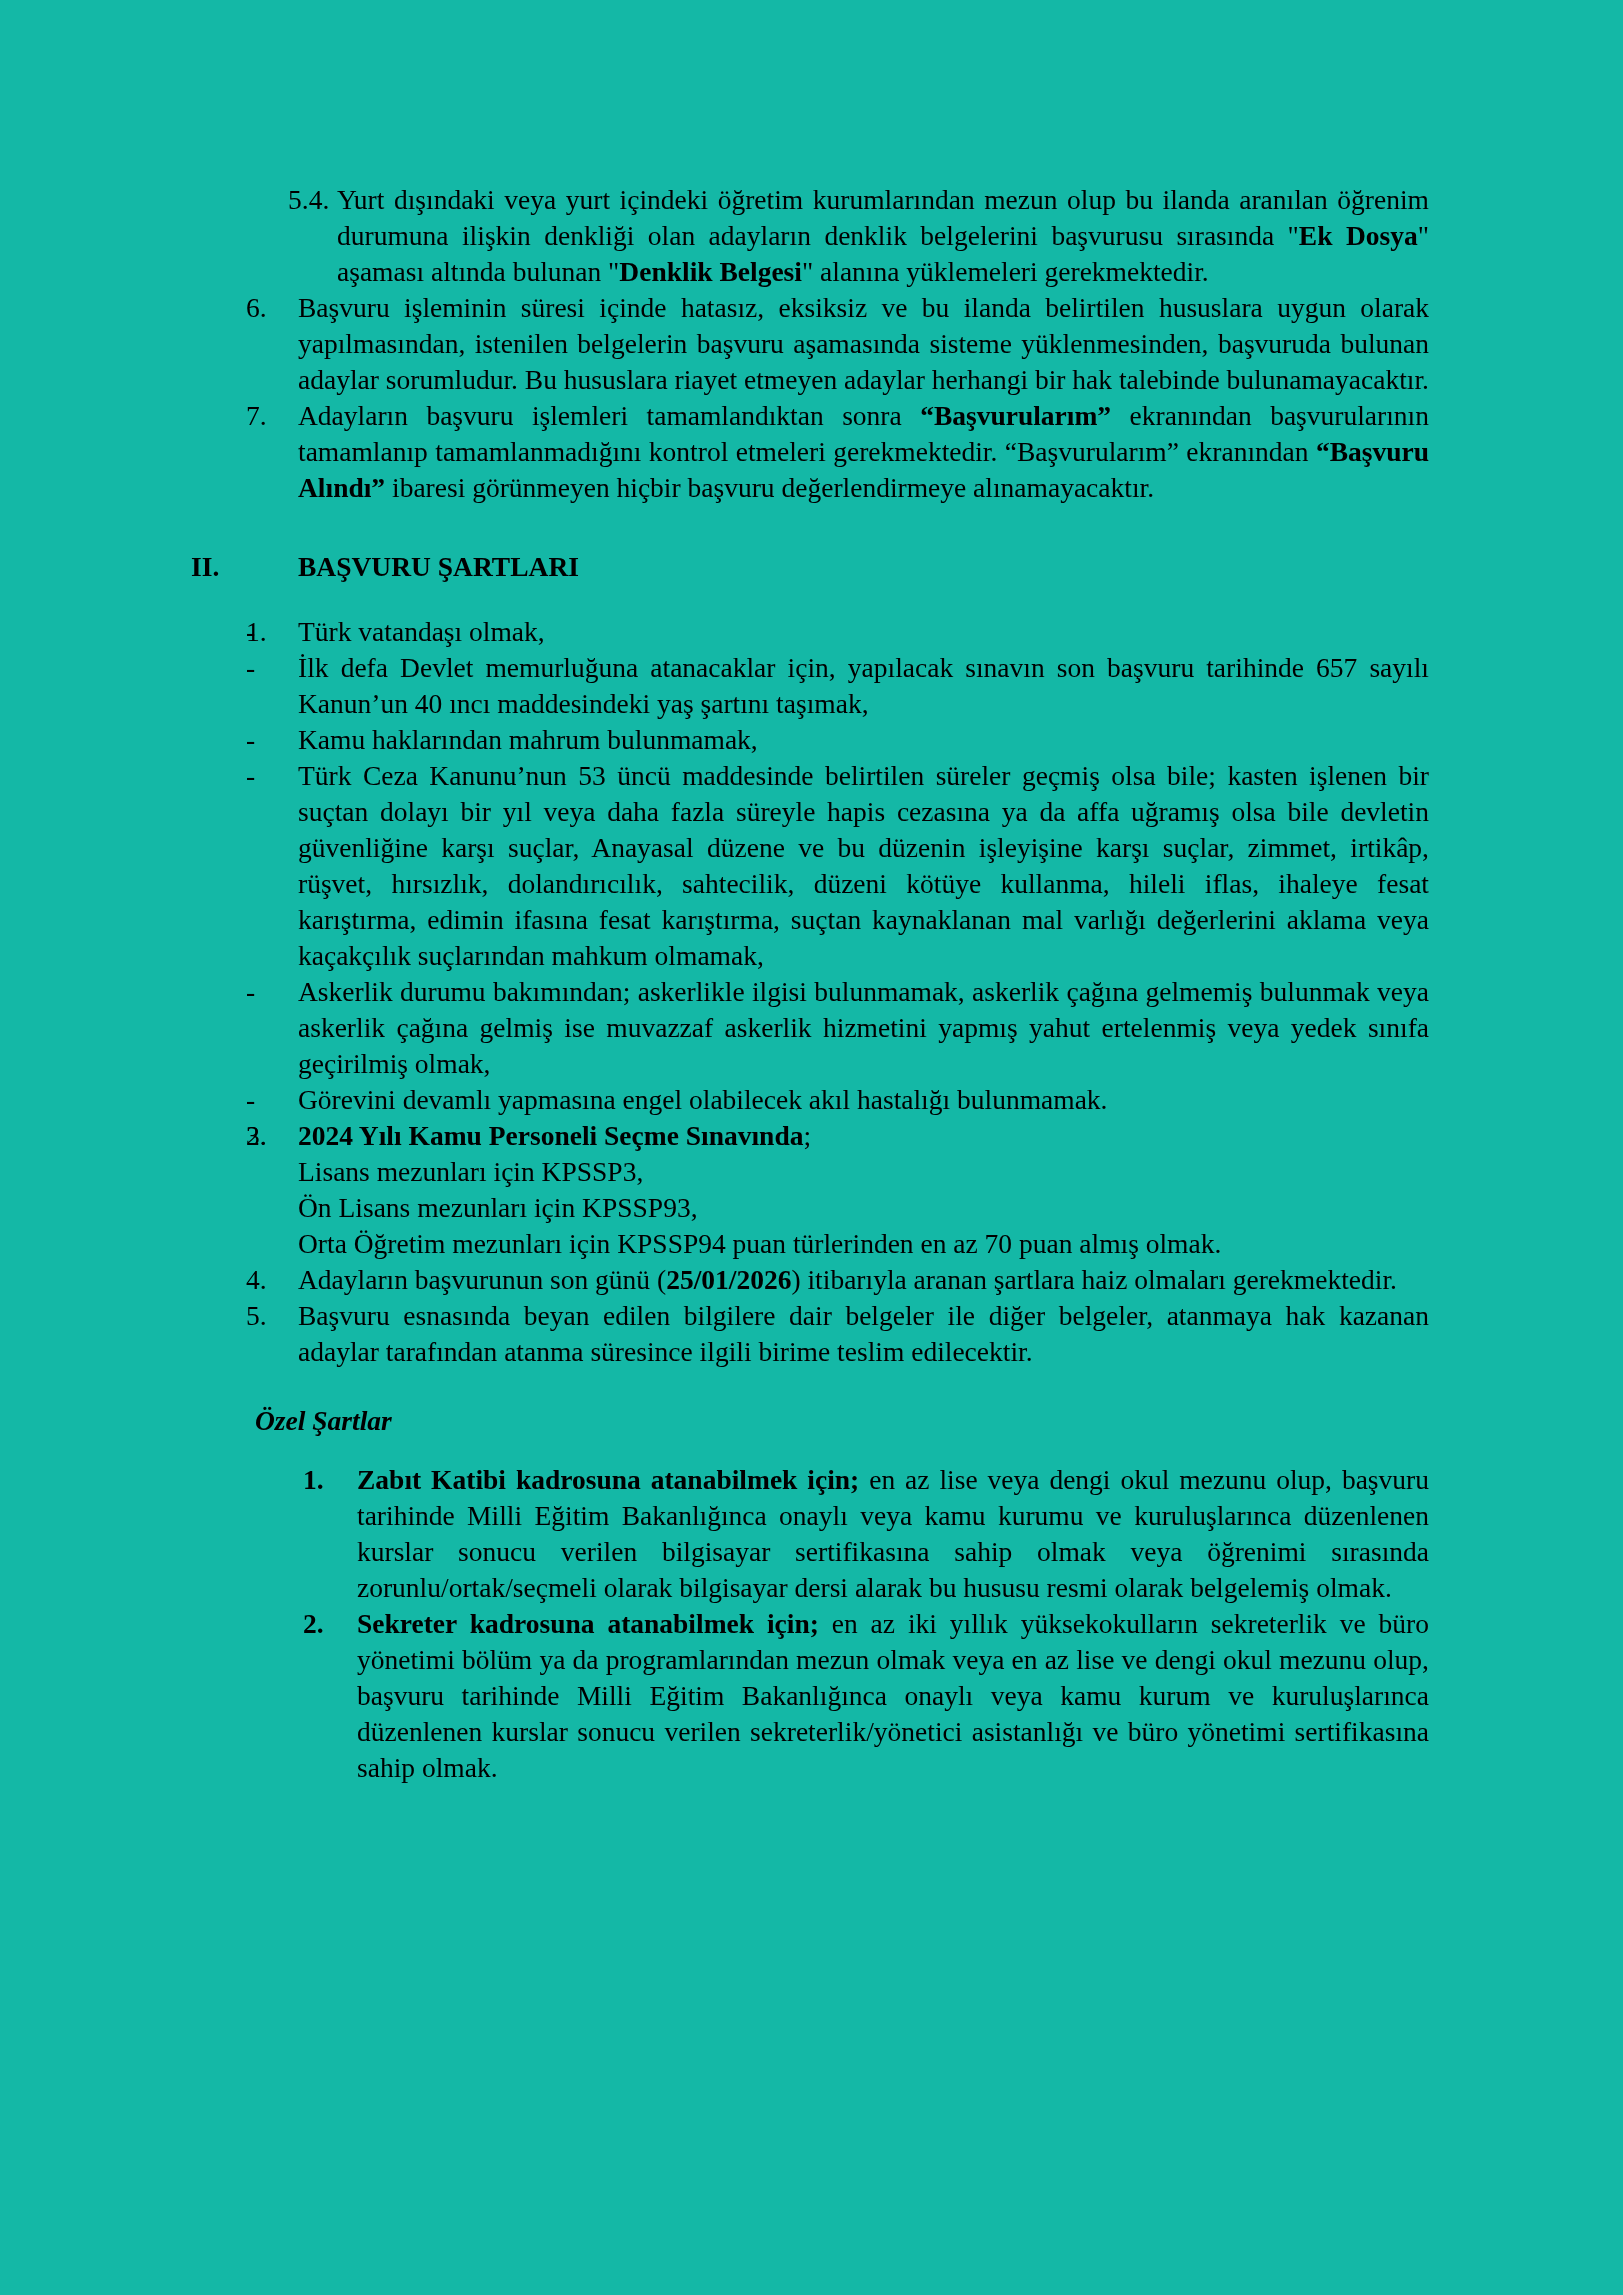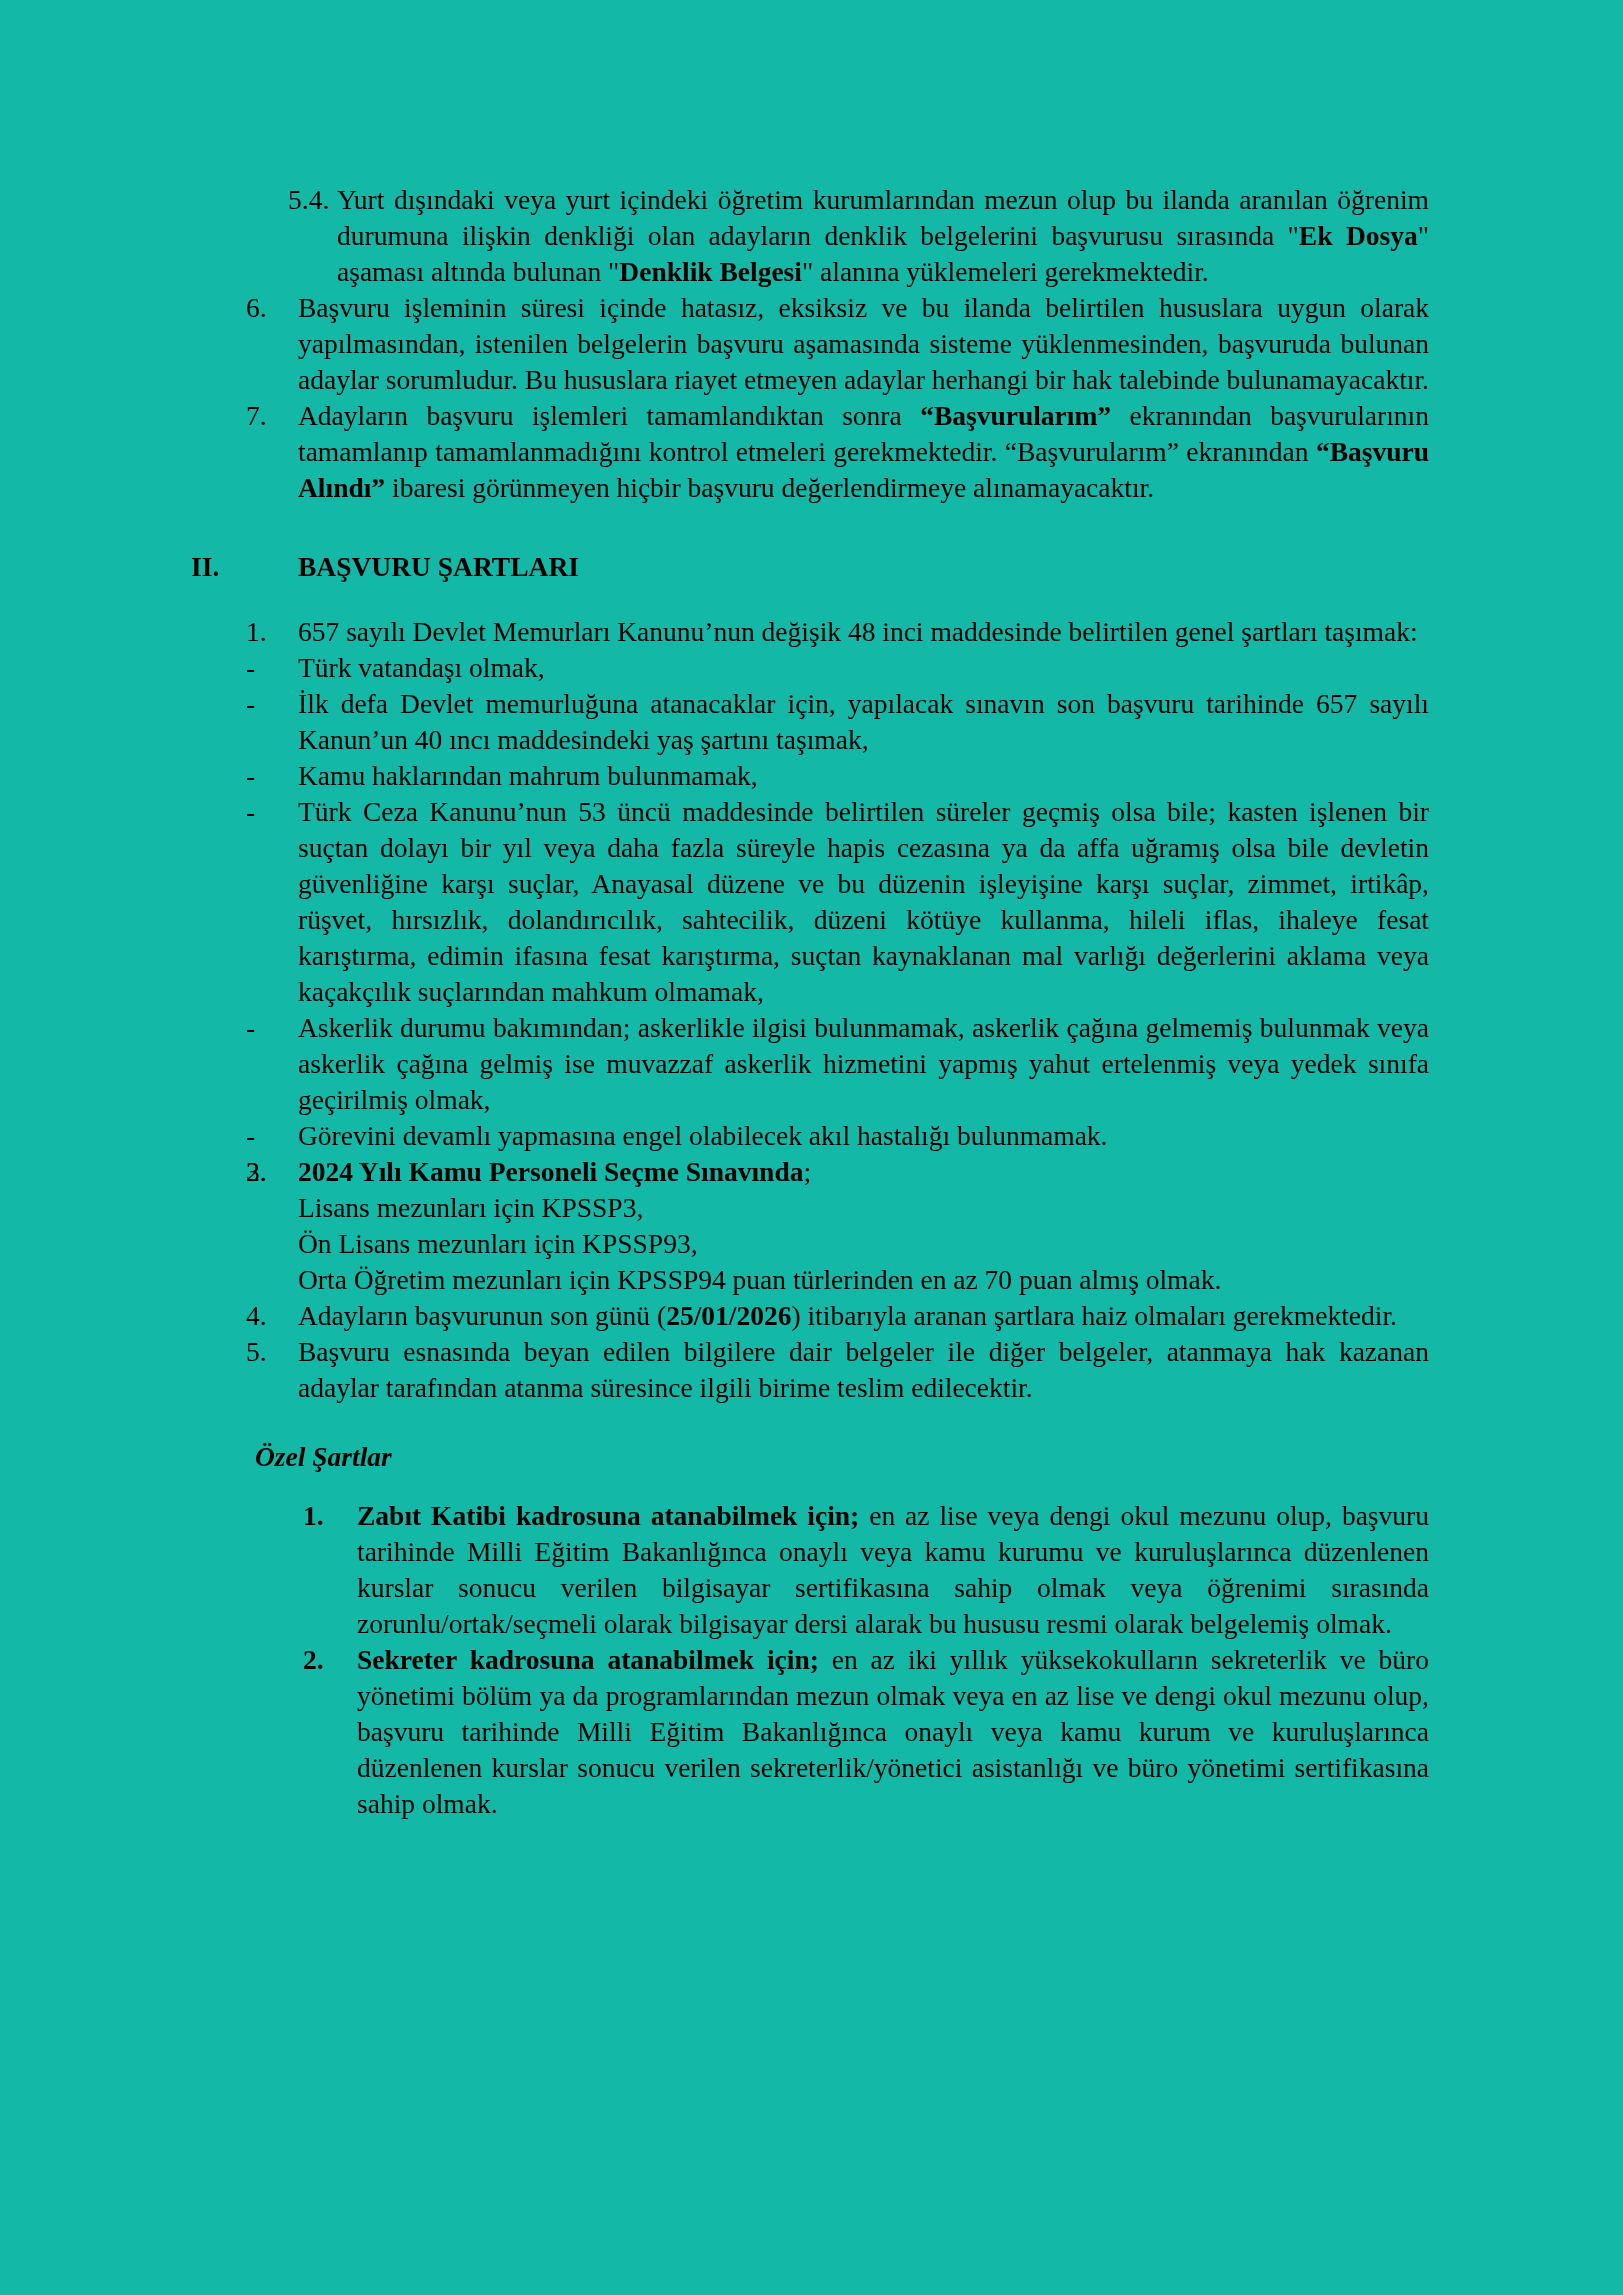--- a/index.html
+++ b/index.html
@@ -80,21 +80,21 @@
 </style>
 </head>
 <body>
 
 <div class="page">
   <div>
       <div class="block item54"><span class="marker">5.4.</span><span class="txt"><span>Yurt dışındaki veya yurt içindeki öğretim kurumlarından mezun olup bu ilanda aranılan öğrenim durumuna ilişkin denkliği olan adayların denklik belgelerini başvurusu sırasında "</span><b>Ek Dosya</b><span>" aşaması altında bulunan "</span><b>Denklik Belgesi</b><span>" alanına yüklemeleri gerekmektedir.</span></span></div>
       <div class="block item1"><span class="marker">6.</span><span class="txt"><span>Başvuru işleminin süresi içinde hatasız, eksiksiz ve bu ilanda belirtilen hususlara uygun olarak yapılmasından, istenilen belgelerin başvuru aşamasında sisteme yüklenmesinden, başvuruda bulunan adaylar sorumludur. Bu hususlara riayet etmeyen adaylar herhangi bir hak talebinde bulunamayacaktır.</span></span></div>
       <div class="block item1"><span class="marker">7.</span><span class="txt"><span>Adayların başvuru işlemleri tamamlandıktan sonra </span><b>“Başvurularım”</b><span> ekranından başvurularının tamamlanıp tamamlanmadığını kontrol etmeleri gerekmektedir. “Başvurularım” ekranından </span><b>“Başvuru Alındı”</b><span> ibaresi görünmeyen hiçbir başvuru değerlendirmeye alınamayacaktır.</span></span></div>
       <div class="block headingII"><span class="marker bold">II.</span><span class="txt"><b>BAŞVURU ŞARTLARI</b></span></div>
-      <div class="block item1"><span class="marker">1.</span><span class="txt"><span>657 sayılı Devlet Memurları Kanunu’nun değişik 48 inci maddesinde belirtilen genel şartları taşımak:</span></span></div>
+      <div class="block item1"><span class="marker">1.</span></div>
       <div class="block item1"><span class="marker">-</span><span class="txt"><span>Türk vatandaşı olmak,</span></span></div>
       <div class="block item1"><span class="marker">-</span><span class="txt"><span>İlk defa Devlet memurluğuna atanacaklar için, yapılacak sınavın son başvuru tarihinde 657 sayılı Kanun’un 40 ıncı maddesindeki yaş şartını taşımak,</span></span></div>
       <div class="block item1"><span class="marker">-</span><span class="txt"><span>Kamu haklarından mahrum bulunmamak,</span></span></div>
       <div class="block item1"><span class="marker">-</span><span class="txt"><span>Türk Ceza Kanunu’nun 53 üncü maddesinde belirtilen süreler geçmiş olsa bile; kasten işlenen bir suçtan dolayı bir yıl veya daha fazla süreyle hapis cezasına ya da affa uğramış olsa bile devletin güvenliğine karşı suçlar, Anayasal düzene ve bu düzenin işleyişine karşı suçlar, zimmet, irtikâp, rüşvet, hırsızlık, dolandırıcılık, sahtecilik, düzeni kötüye kullanma, hileli iflas, ihaleye fesat karıştırma, edimin ifasına fesat karıştırma, suçtan kaynaklanan mal varlığı değerlerini aklama veya kaçakçılık suçlarından mahkum olmamak,</span></span></div>
       <div class="block item1"><span class="marker">-</span><span class="txt"><span>Askerlik durumu bakımından; askerlikle ilgisi bulunmamak, askerlik çağına gelmemiş bulunmak veya askerlik çağına gelmiş ise muvazzaf askerlik hizmetini yapmış yahut ertelenmiş veya yedek sınıfa geçirilmiş olmak,</span></span></div>
       <div class="block item1"><span class="marker">-</span><span class="txt"><span>Görevini devamlı yapmasına engel olabilecek akıl hastalığı bulunmamak.</span></span></div>
       <div class="block item1"><span class="marker">2.</span></div>
       <div class="block item1"><span class="marker">3.</span><span class="txt"><b>2024 Yılı Kamu Personeli Seçme Sınavında</b><span>;</span><br><span>Lisans mezunları için KPSSP3,</span><br><span>Ön Lisans mezunları için KPSSP93,</span><br><span>Orta Öğretim mezunları için KPSSP94 puan türlerinden en az 70 puan almış olmak.</span></span></div>
       <div class="block item1"><span class="marker">4.</span><span class="txt"><span>Adayların başvurunun son günü (</span><b>25/01/2026</b><span>) itibarıyla aranan şartlara haiz olmaları gerekmektedir.</span></span></div>
       <div class="block item1"><span class="marker">5.</span><span class="txt"><span>Başvuru esnasında beyan edilen bilgilere dair belgeler ile diğer belgeler, atanmaya hak kazanan adaylar tarafından atanma süresince ilgili birime teslim edilecektir.</span></span></div>

